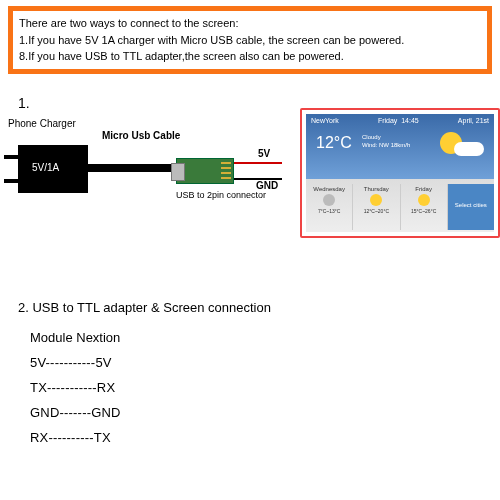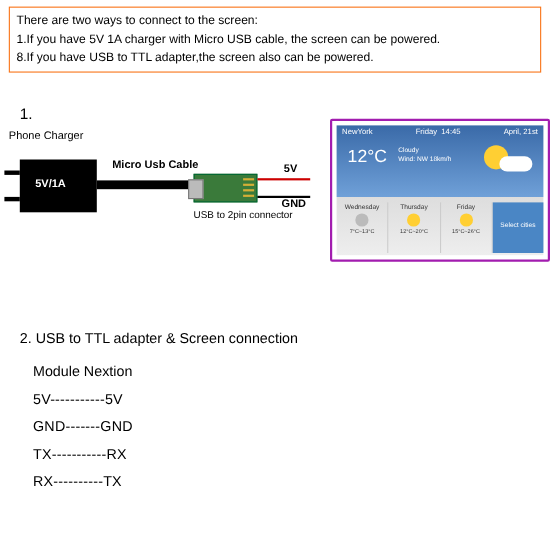--- a/index.html
+++ b/index.html
@@ -7,21 +7,21 @@
     width: 500px;
     height: 500px;
     background: #fff;
     font-family: Arial, sans-serif;
     font-size: 11px;
     color: #000;
     position: relative;
     overflow: hidden;
   }
   .header-box {
-    border: 1px solid #f97316;
+    border: 5px solid #f97316;
     padding: 4px 6px;
     margin: 6px 8px 16px 8px;
     line-height: 1.5;
   }
   .section-num {
     position: absolute;
     font-size: 14px;
   }
   .num1 { left: 18px; top: 95px; }
   .num2 { left: 18px; top: 300px; font-size: 13px; }
@@ -36,27 +36,27 @@
     background: #000;
   }
   .prong { position: absolute; left: -14px; width: 14px; height: 4px; background: #000; }
   .p1 { top: 10px; } .p2 { top: 34px; }
   .charger-lbl {
     position: absolute; left: 8px; top: 118px;
     font-size: 10px; font-weight: normal; color: #000;
   }
   .charger-volt {
     position: absolute; left: 32px; top: 162px;
-    font-size: 10px; color: #fff; font-weight: bold; text-align: right;
+    font-size: 10px; color: #fff; font-weight: normal; text-align: right;
   }
   .cable1 {
     position: absolute; left: 88px; top: 164px; width: 88px; height: 8px; background: #000;
   }
   .micro-lbl {
-    position: absolute; left: 102px; top: 145px; font-size: 10px; font-weight: bold;
+    position: absolute; left: 102px; top: 130px; font-size: 10px; font-weight: bold;
   }
   .conn-board {
     position: absolute; left: 176px; top: 158px; width: 58px; height: 26px;
     background: #3a7a3a; border: 1px solid #063;
   }
   .conn-board .plug {
     position: absolute; left: -6px; top: 4px; width: 14px; height: 18px;
     background: #bbb; border: 1px solid #777;
   }
   .conn-board .pins {
@@ -71,21 +71,21 @@
   }
   .wiregnd {
     position: absolute; left: 234px; top: 178px; width: 48px; height: 2px; background: #000;
   }
   .lbl5v { position: absolute; left: 258px; top: 148px; font-size: 10px; font-weight: bold; }
   .lblgnd { position: absolute; left: 256px; top: 180px; font-size: 10px; font-weight: bold; }
 
   
   .screen {
     position: absolute; left: 300px; top: 108px; width: 200px; height: 130px;
-    background: #fff; border: 2px solid #a21caf; border-radius: 2px; padding: 4px;
+    background: #fff; border: 2px solid #ef4444; border-radius: 2px; padding: 4px;
   }
   .scr-inner {
     width: 100%; height: 100%;
     background: linear-gradient(#3a6aa8 0%, #6fa0d8 55%, #ddd 55%, #eee 100%);
     position: relative; color: #fff;
   }
   .scr-top { display:flex; justify-content: space-between; font-size: 7px; padding: 3px 5px; }
   .scr-temp { position:absolute; left: 10px; top: 20px; font-size: 16px; color:#fff; }
   .scr-cond { position:absolute; left: 56px; top: 20px; font-size: 6px; line-height:1.3; }
   .scr-sun {
@@ -186,16 +186,16 @@
       </div>
     </div>
   </div>
 </div>
 
 <div class="section-num num2">2. USB to TTL adapter &amp; Screen connection</div>
 
 <div class="pinout">
   <div class="hdr">Module  Nextion</div>
   <div class="row">5V-----------5V</div>
+  <div class="row">TX-----------RX</div>
   <div class="row">GND-------GND</div>
-  <div class="row">TX-----------RX</div>
   <div class="row">RX----------TX</div>
 </div>
 
 </body></html>

